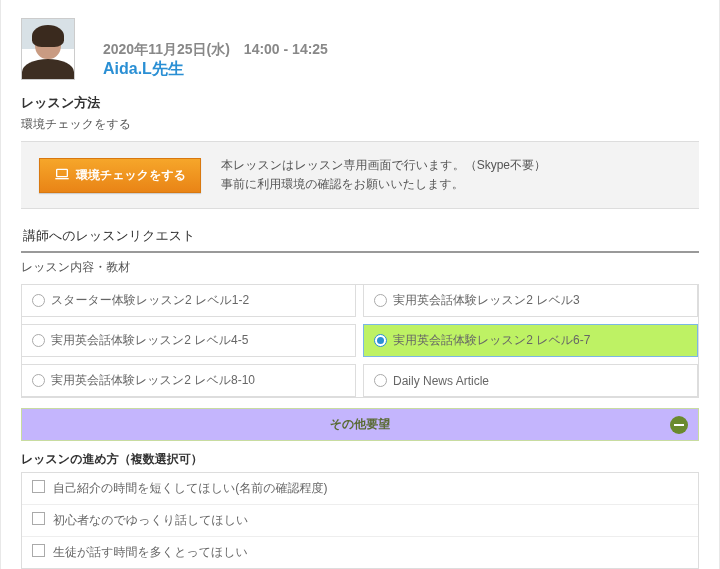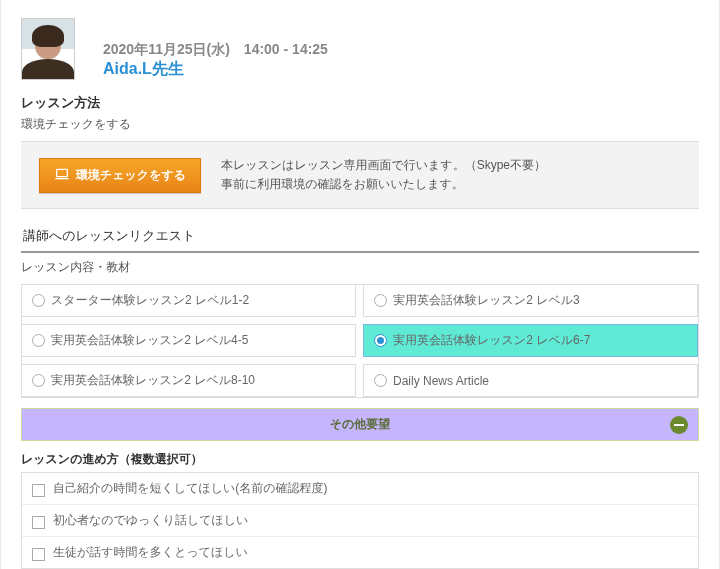--- a/index.html
+++ b/index.html
@@ -59,40 +59,40 @@
   border-bottom:2px solid #999; margin-bottom:6px;
 }
 
 
 .radio-grid { display:grid; grid-template-columns:1fr 1fr; gap:8px; border:1px solid #ddd; margin-bottom:10px;}
 .radio-cell {
   display:flex; align-items:center; gap:6px;
   padding:7px 10px; border:1px solid #ddd; margin:-1px 0 0 -1px;
   background:#fff; color:#666;
 }
-.radio-cell.selected { background:#5eead4; border:1px solid #7bb7e5; position:relative; z-index:1; }
+.radio-cell.selected { background:#bef264; border:1px solid #7bb7e5; position:relative; z-index:1; }
 .radio { width:13px; height:13px; border:1px solid #aaa; border-radius:50%; display:inline-flex; align-items:center; justify-content:center; background:#fff; flex-shrink:0;}
 .radio.checked { border-color:#2a8fd4; }
 .radio.checked::after { content:""; width:7px; height:7px; border-radius:50%; background:#2a8fd4; }
 
 
 .other-bar {
   background:#c4b5fd; border:1px solid #c8dca0; text-align:center;
   padding:7px; position:relative; margin-bottom:10px; color:#5a6b34; font-weight:bold;
 }
 .collapse-icon {
   position:absolute; right:10px; top:50%; transform:translateY(-50%);
   width:18px; height:18px; border-radius:50%; background:#6a8a2d;
   display:flex; align-items:center; justify-content:center; color:#fff; font-weight:bold;
 }
 
 
 .check-list { border:1px solid #ddd; margin-bottom:14px; }
 .check-cell {
-  display:flex; align-items:flex-end; gap:8px; padding:7px 10px;
+  display:flex; align-items:flex-start; gap:8px; padding:7px 10px;
   border-top:1px solid #eee; color:#666;
 }
 .check-cell:first-child { border-top:none; }
 .checkbox { width:13px; height:13px; border:1px solid #aaa; background:#fff; flex-shrink:0;}
 
 .field-label { font-size:12px; font-weight:bold; margin:6px 0 4px; }
 </style>
 </head>
 <body>
 

